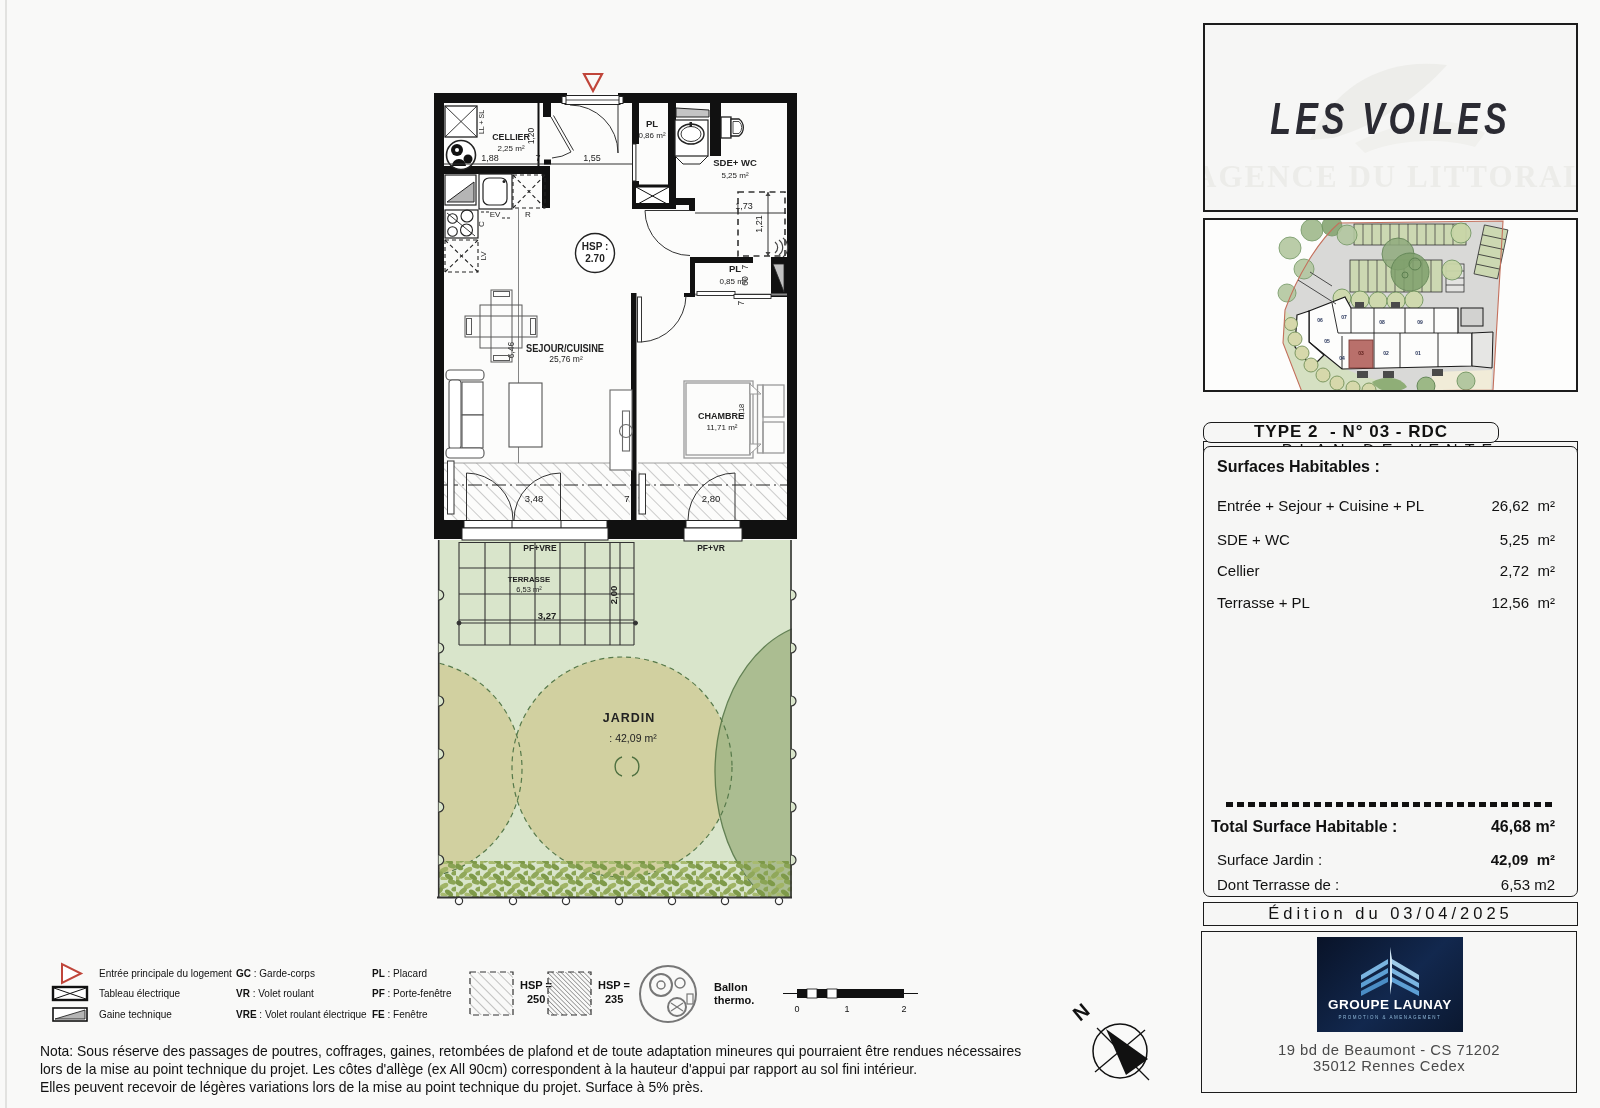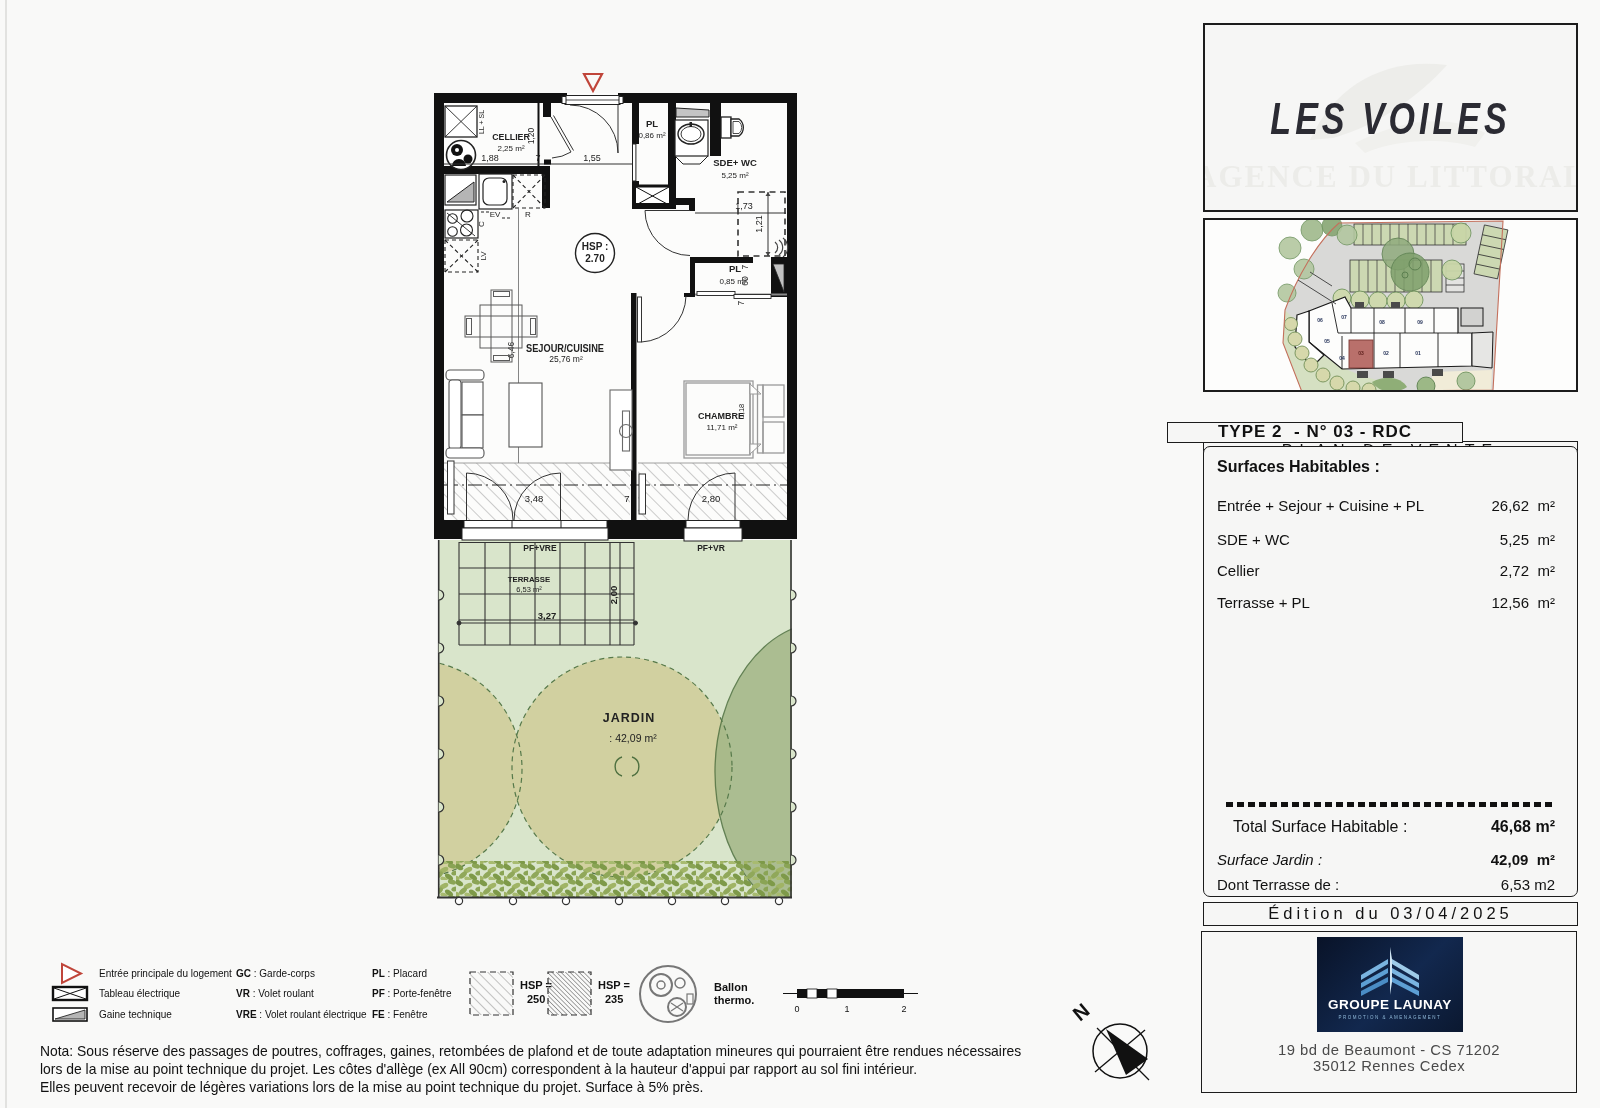--- a/index.html
+++ b/index.html
@@ -651,21 +651,21 @@
       <line x1="1296" y1="278" x2="1334" y2="302"></line>
       <line x1="1308" y1="270" x2="1330" y2="284"></line>
     </g>
   </svg>
 </div>
 
 <div class="box" style="left:1203px;top:397px;width:375px;height:21px;border-width:1.5px;margin-top:44px;">
   <div style="text-align:center;font-size:16px;color:#111;letter-spacing:7px;margin-top:0px;">PLAN DE VENTE</div>
 </div>
 
-<div class="box" style="left:1167px;top:422px;width:296px;height:21px;border-width:1.5px;">
+<div class="box" style="left:1203px;top:422px;width:296px;height:21px;border-width:1.5px;border-radius:8px;">
   <div style="text-align:center;font-size:17px;font-weight:bold;color:#111;letter-spacing:1px;margin-top:-1px;">TYPE 2&nbsp; - N° 03 - RDC</div>
 </div>
 
 <div class="box" style="left:1203px;top:446px;width:375px;height:451px;border-width:1.5px;font-size:15px;color:#111;border-radius:7px;">
 
   <div class="abs" style="left:13px;top:11px;font-weight:bold;font-size:16px;">Surfaces Habitables :</div>
 
   <div class="abs" style="left:13px;top:50px;">Entrée + Sejour + Cuisine + PL</div>
   <div class="abs" style="right:48px;top:50px;">26,62</div>
     <div class="abs" style="right:22px;top:50px;">m²</div>
@@ -677,24 +677,24 @@
   <div class="abs" style="left:13px;top:115px;">Cellier</div>
   <div class="abs" style="right:48px;top:115px;">2,72</div>
     <div class="abs" style="right:22px;top:115px;">m²</div>
 
   <div class="abs" style="left:13px;top:147px;">Terrasse + PL</div>
   <div class="abs" style="right:48px;top:147px;">12,56</div>
     <div class="abs" style="right:22px;top:147px;">m²</div>
 
   <div class="abs" style="left:22px;top:355px;width:326px;height:5px;background:repeating-linear-gradient(90deg,#111 0 7px,transparent 7px 11px);"></div>
 
-  <div class="abs" style="left:29px;top:371px;font-weight:normal;font-size:16px;">Total Surface Habitable :</div>
+  <div class="abs" style="left:7px;top:371px;font-weight:bold;font-size:16px;">Total Surface Habitable :</div>
   <div class="abs" style="right:22px;top:371px;font-weight:bold;font-size:16px;">46,68 m²</div>
 
-  <div class="abs" style="left:13px;top:404px;font-style:italic;">Surface Jardin :</div>
+  <div class="abs" style="left:13px;top:404px;">Surface Jardin :</div>
   <div class="abs" style="right:22px;top:404px;font-weight:bold;">42,09&nbsp; m²</div>
 
   <div class="abs" style="left:13px;top:429px;">Dont Terrasse de :</div>
   <div class="abs" style="right:22px;top:429px;">6,53 m2</div>
 </div>
 
 <div class="box" style="left:1203px;top:902px;width:375px;height:24px;border-width:1.5px;">
   <div style="text-align:center;font-size:16.5px;color:#111;letter-spacing:4px;margin-top:1px;">Édition du 03/04/2025</div>
 </div>
 

